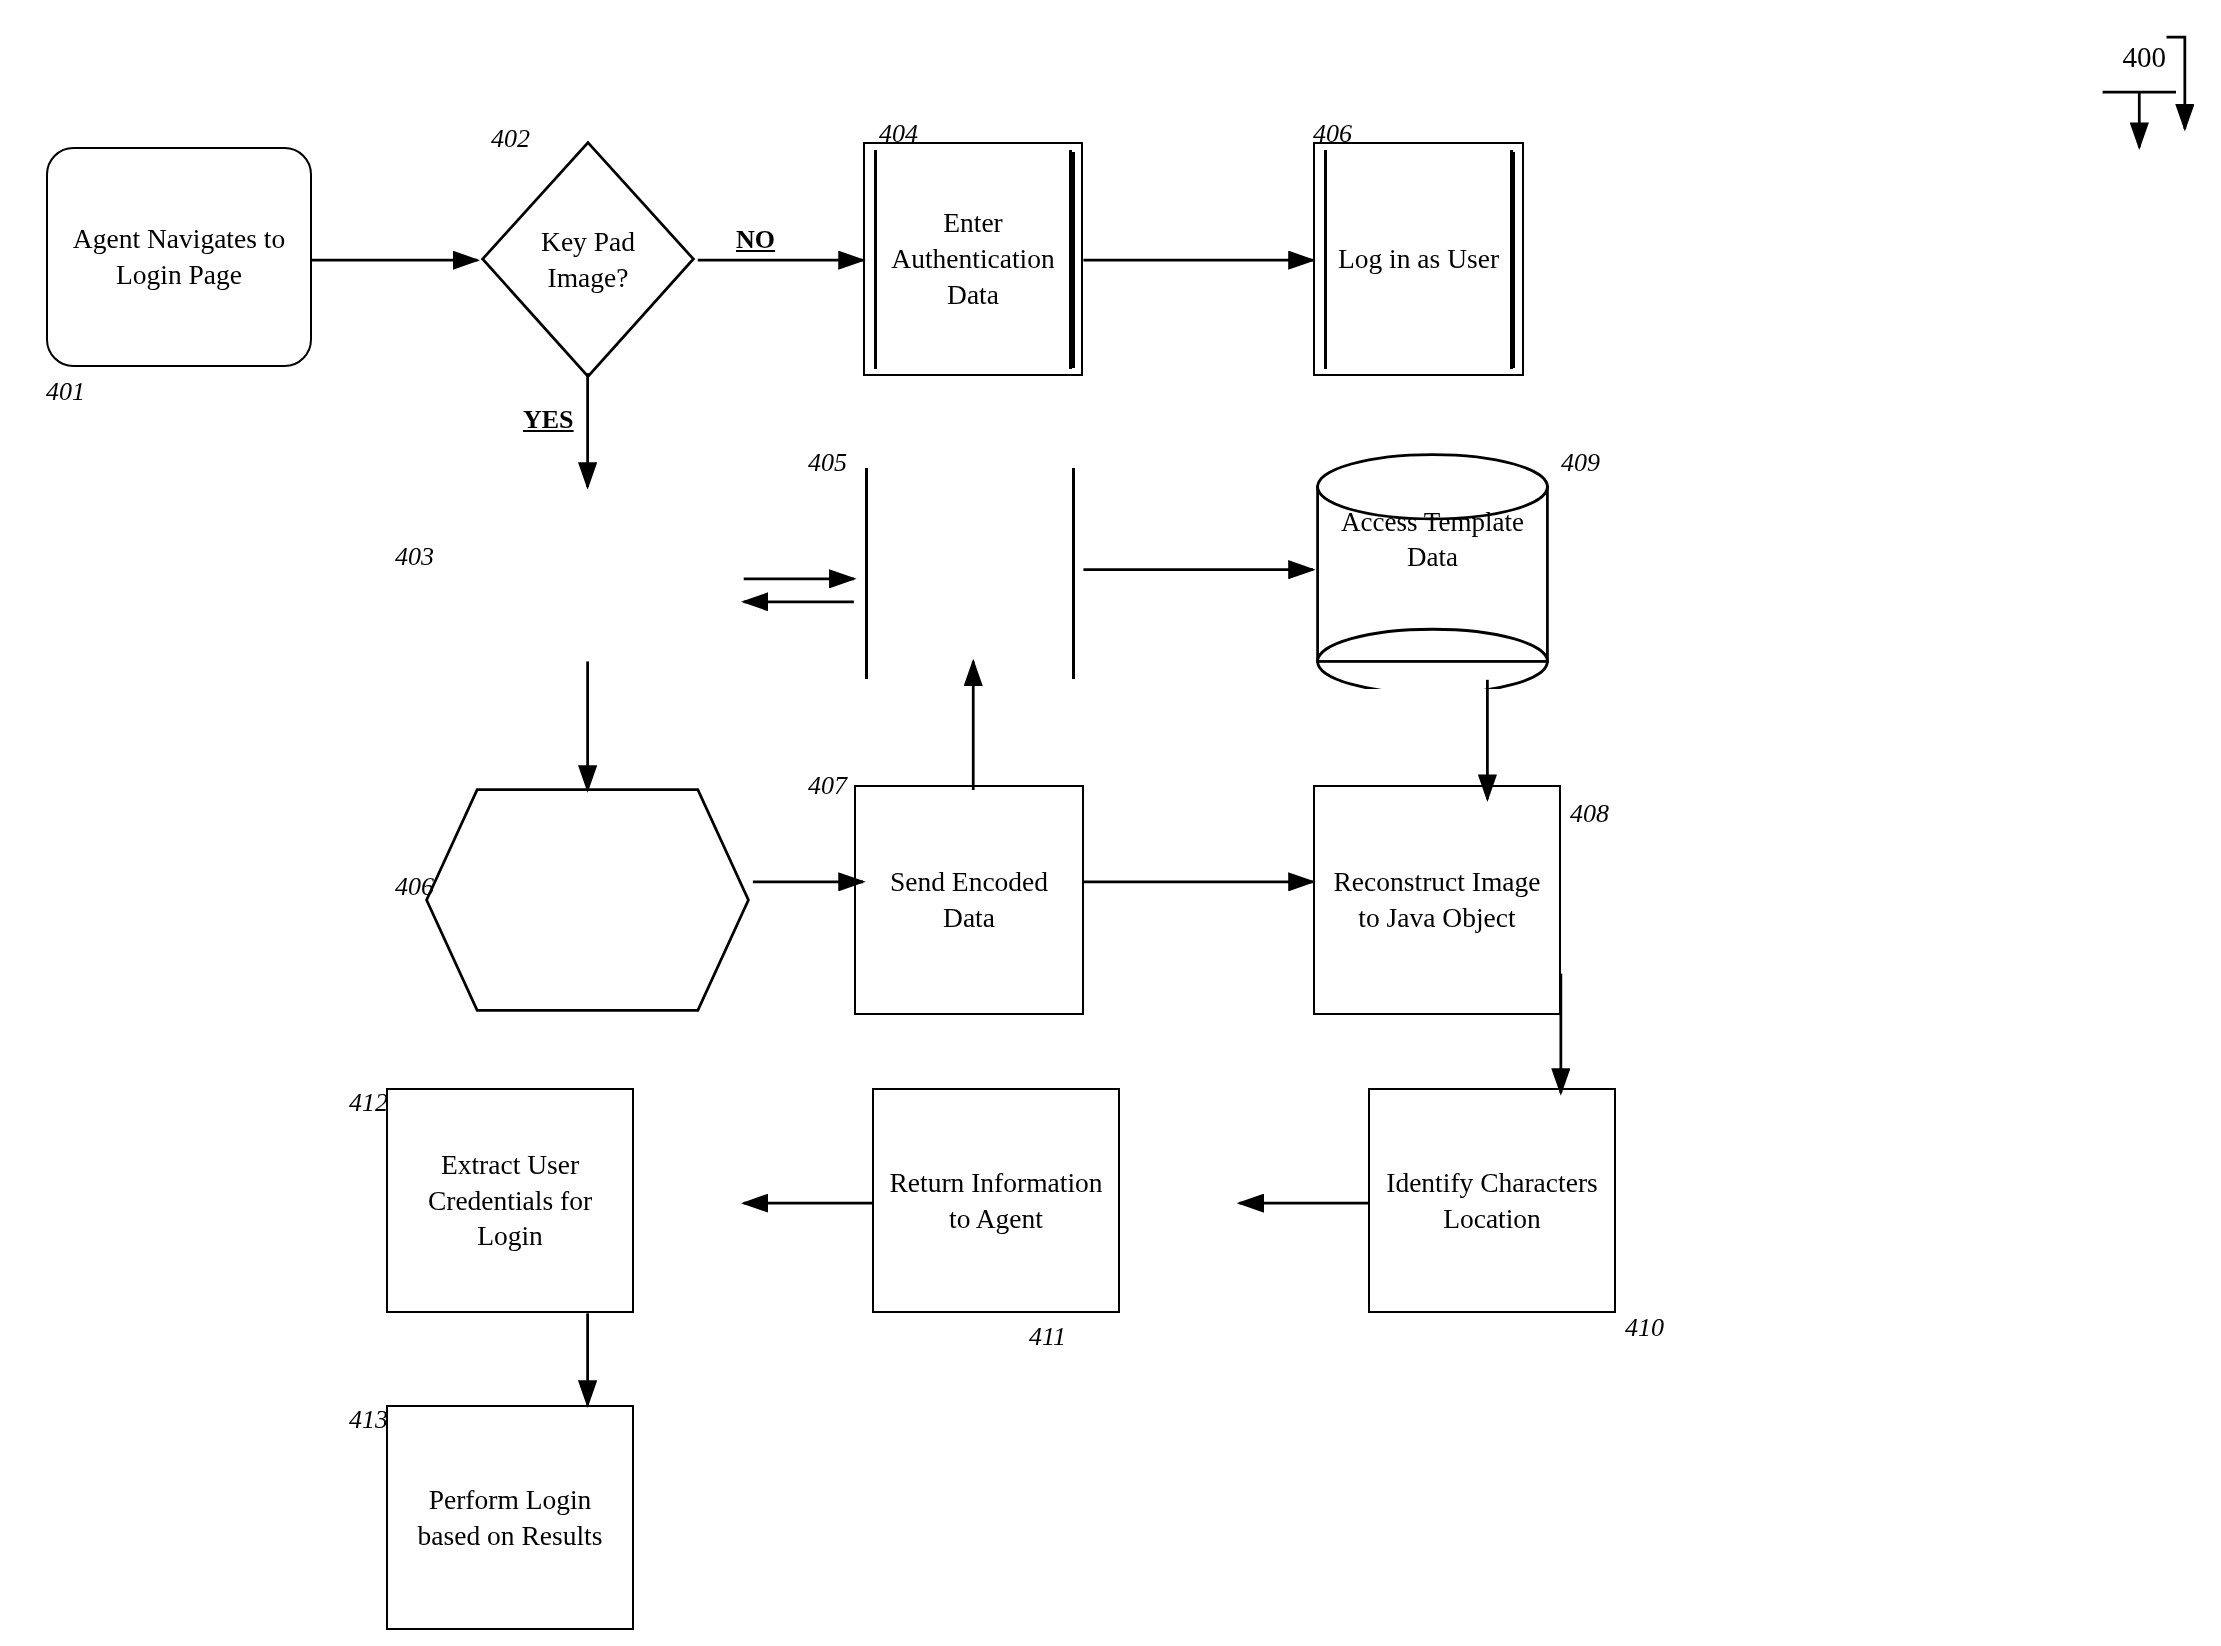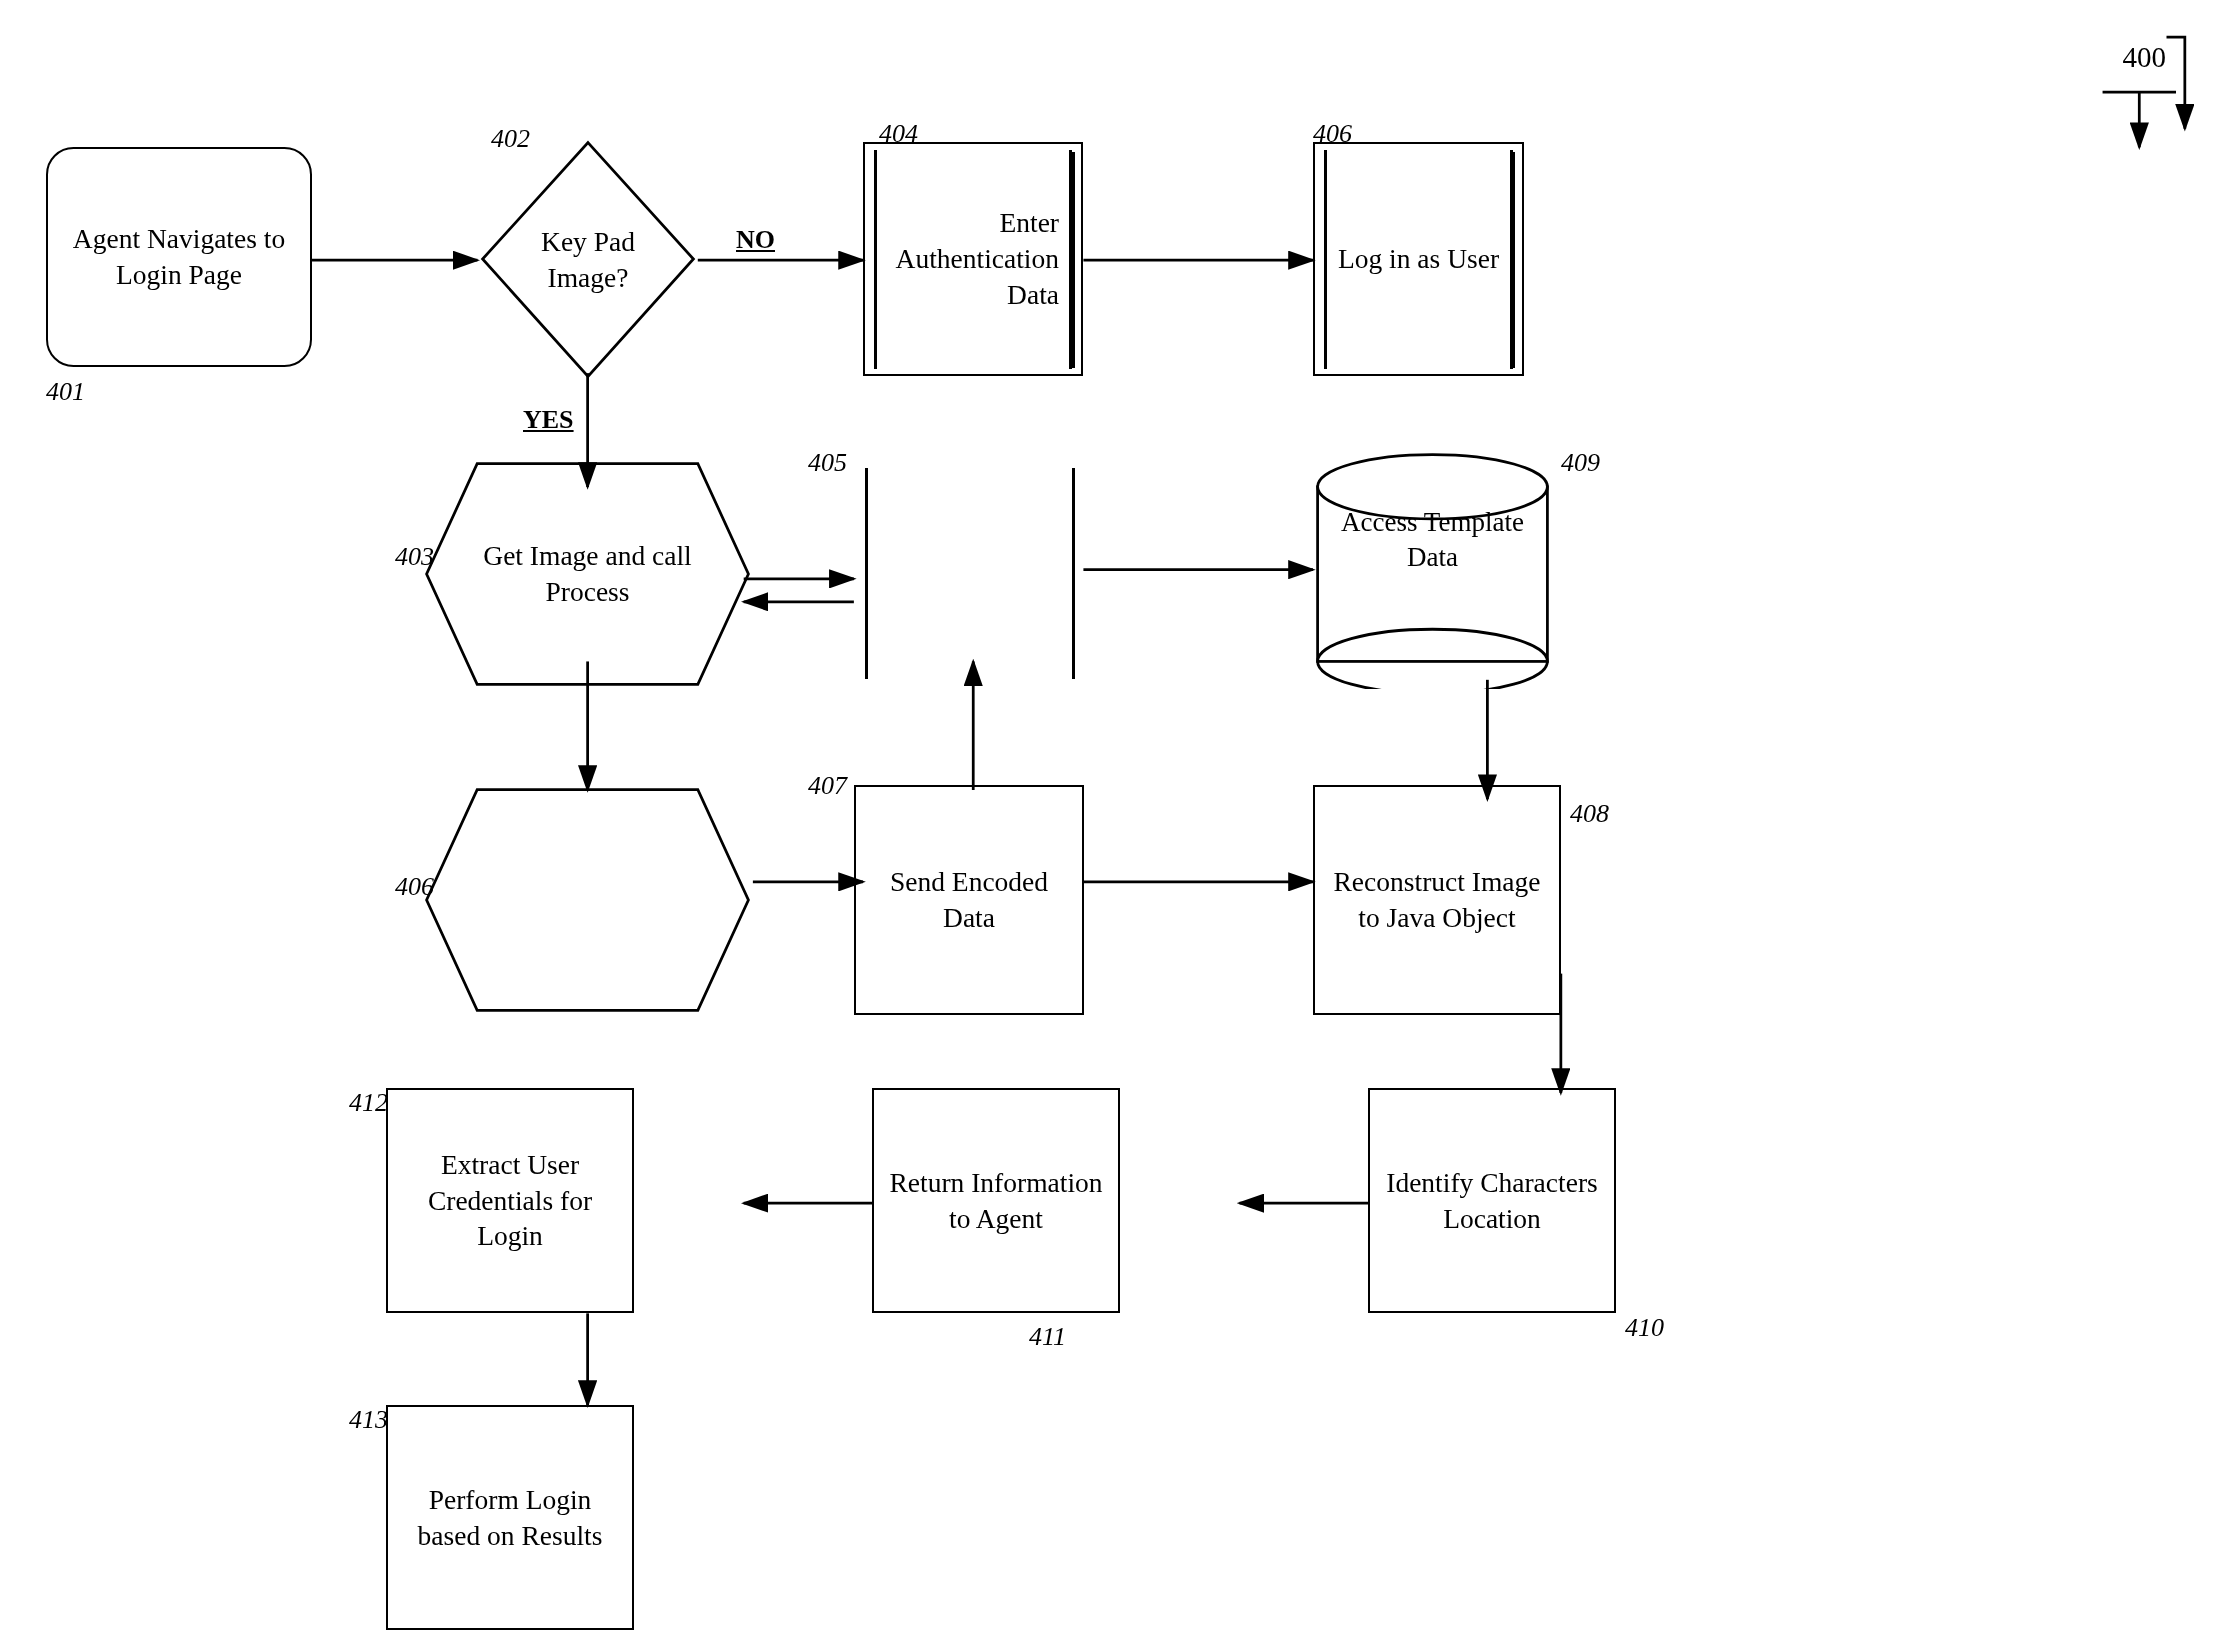--- a/index.html
+++ b/index.html
@@ -186,43 +186,37 @@
     <div class="diamond-text" style="width:156px;">Key Pad Image?</div>
   </div>
 
   <div class="label" style="left:491px; top:124px;">402</div>
 
   <div class="arrow-label" style="left:736px; top:225px;">NO</div>
 
   <div class="arrow-label" style="left:523px; top:381px;margin-top:24px;">YES</div>
 
   <div class="shape rect-double" style="left:863px; top:142px; width:220px; height:234px;">
-    <span style="padding: 0 22px; text-align: right;">Enter Authentication Data</span>
+    <span style="padding: 0 22px;">Enter Authentication Data</span>
   </div>
 
   <div style="position:absolute; left:874px; top:152px; width:2.8px; height:216px; background:#000;"></div>
   <div style="position:absolute; left:1072px; top:152px; width:2.8px; height:216px; background:#000;"></div>
 
   <div class="label" style="left:863px; top:119px;margin-left:16px;">404</div>
 
   <div class="shape rect-double" style="left:1313px; top:142px; width:211px; height:234px;">
     <span style="padding: 0 20px;">Log in as User</span>
   </div>
 
   <div style="position:absolute; left:1324px; top:152px; width:2.8px; height:216px; background:#000;"></div>
   <div style="position:absolute; left:1512px; top:152px; width:2.8px; height:216px; background:#000;"></div>
 
   <div class="label" style="left:1313px; top:119px;">406</div>
 
-  <div class="hex-wrap" style="left:422px; top:459px; width:331px; height:230px;">
-    <svg width="331" height="230" viewBox="0 0 360 250">
-      <polygon points="60,5 300,5 355,125 300,245 60,245 5,125" fill="none" stroke="#000" stroke-width="3"></polygon>
-    </svg>
-    <div class="hex-text" style="width:230px;">Get Image and call Process</div>
-  </div>
 
   <div class="label" style="left:395px; top:542px;">403</div>
 
 
   <div style="position:absolute; left:865px; top:468px; width:2.8px; height:211px; background:#000;"></div>
   <div style="position:absolute; left:1072px; top:468px; width:2.8px; height:211px; background:#000;"></div>
 
   <div class="label" style="left:808px; top:448px;">405</div>
 
   <div style="position:absolute; left:1313px; top:450px; width:239px; height:239px;">

